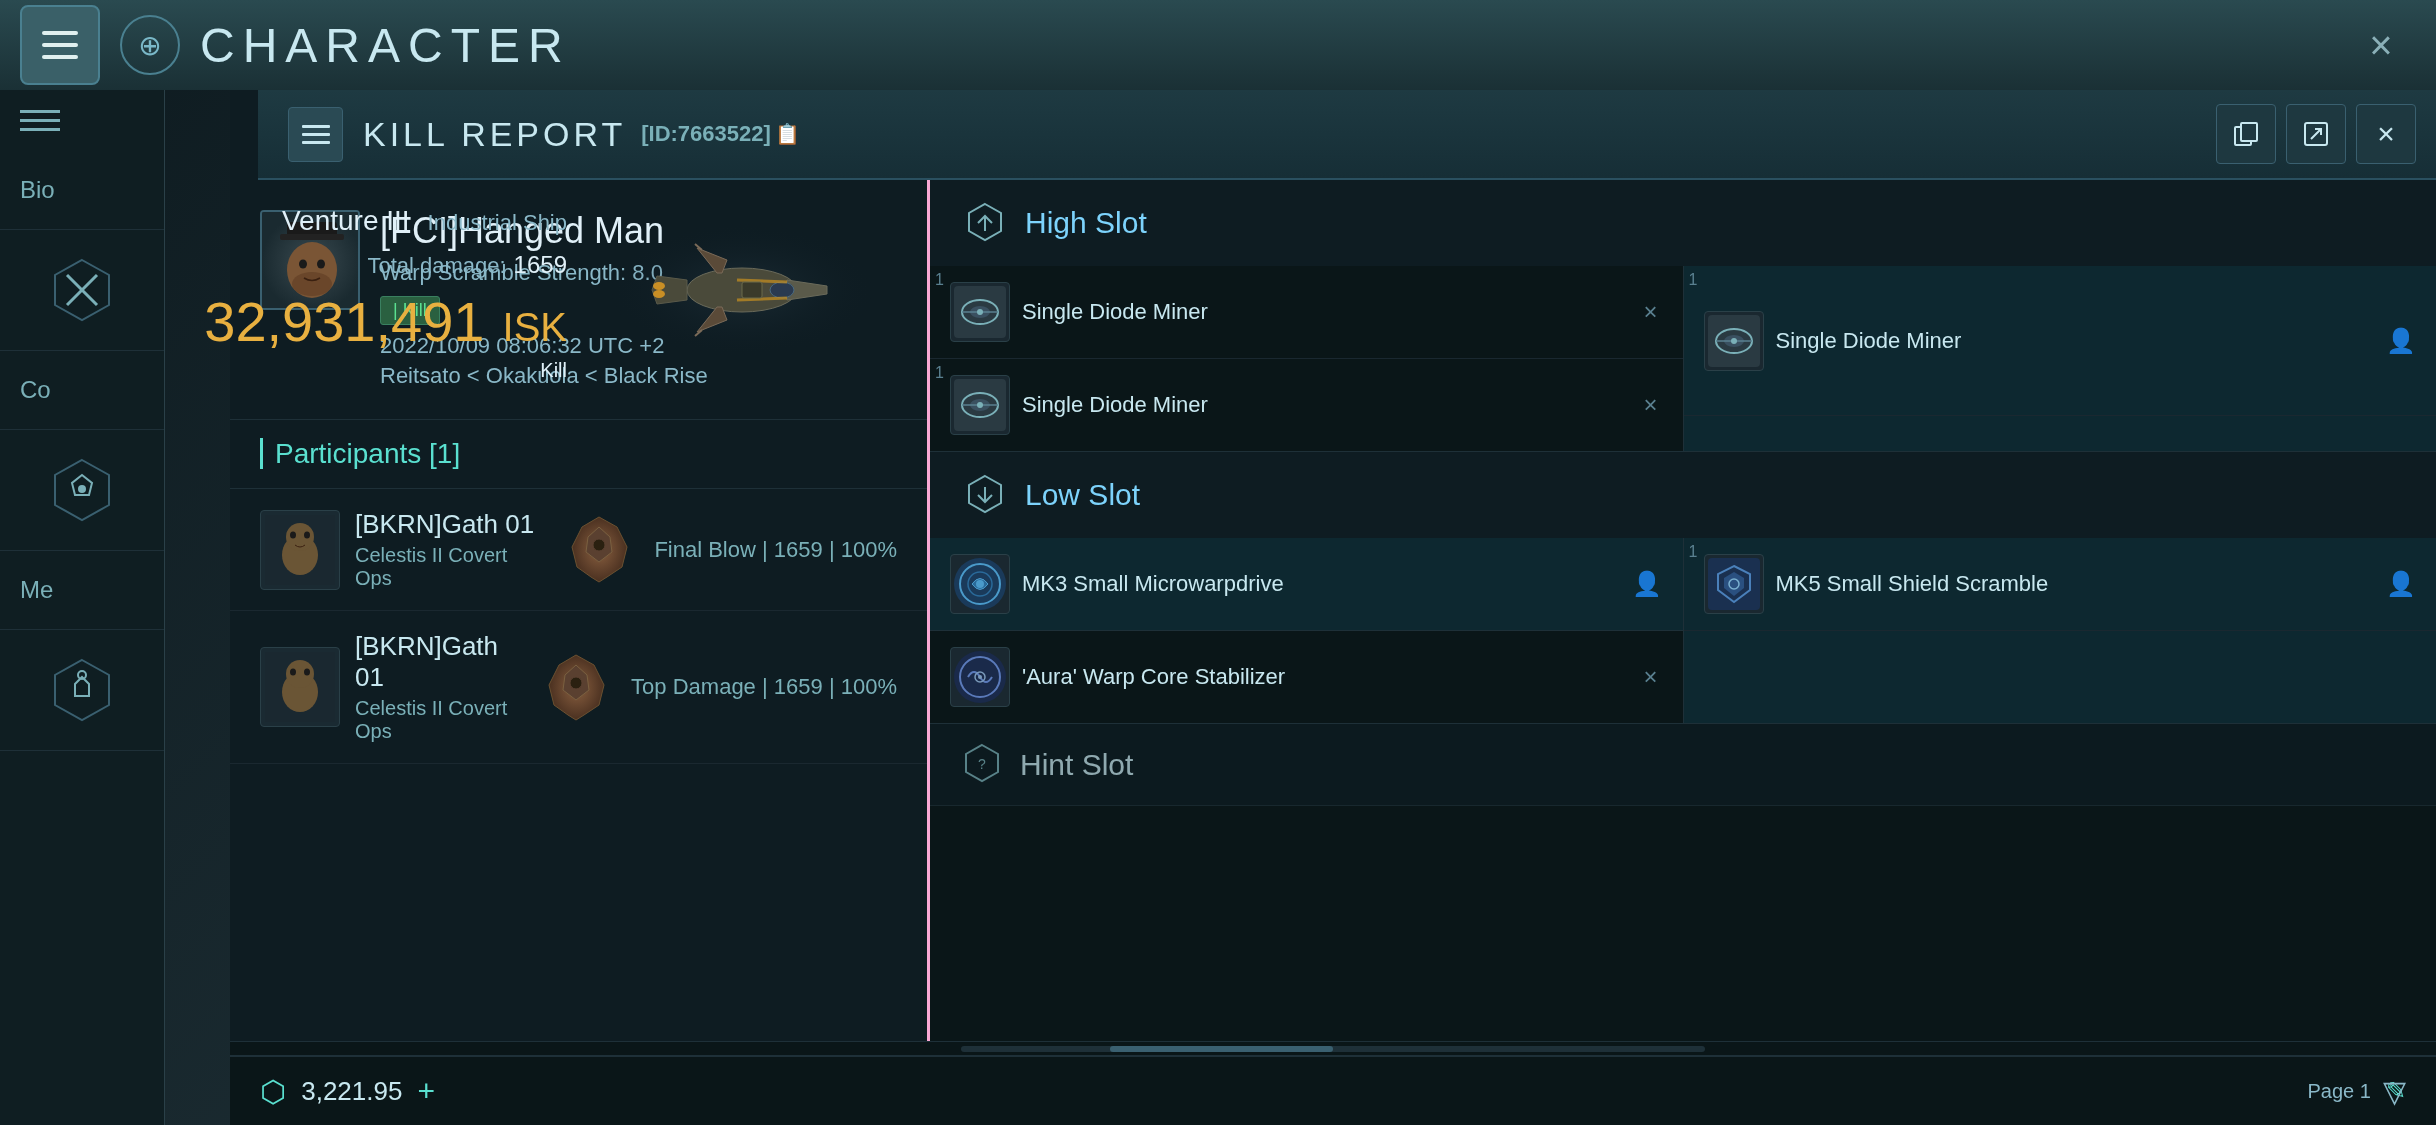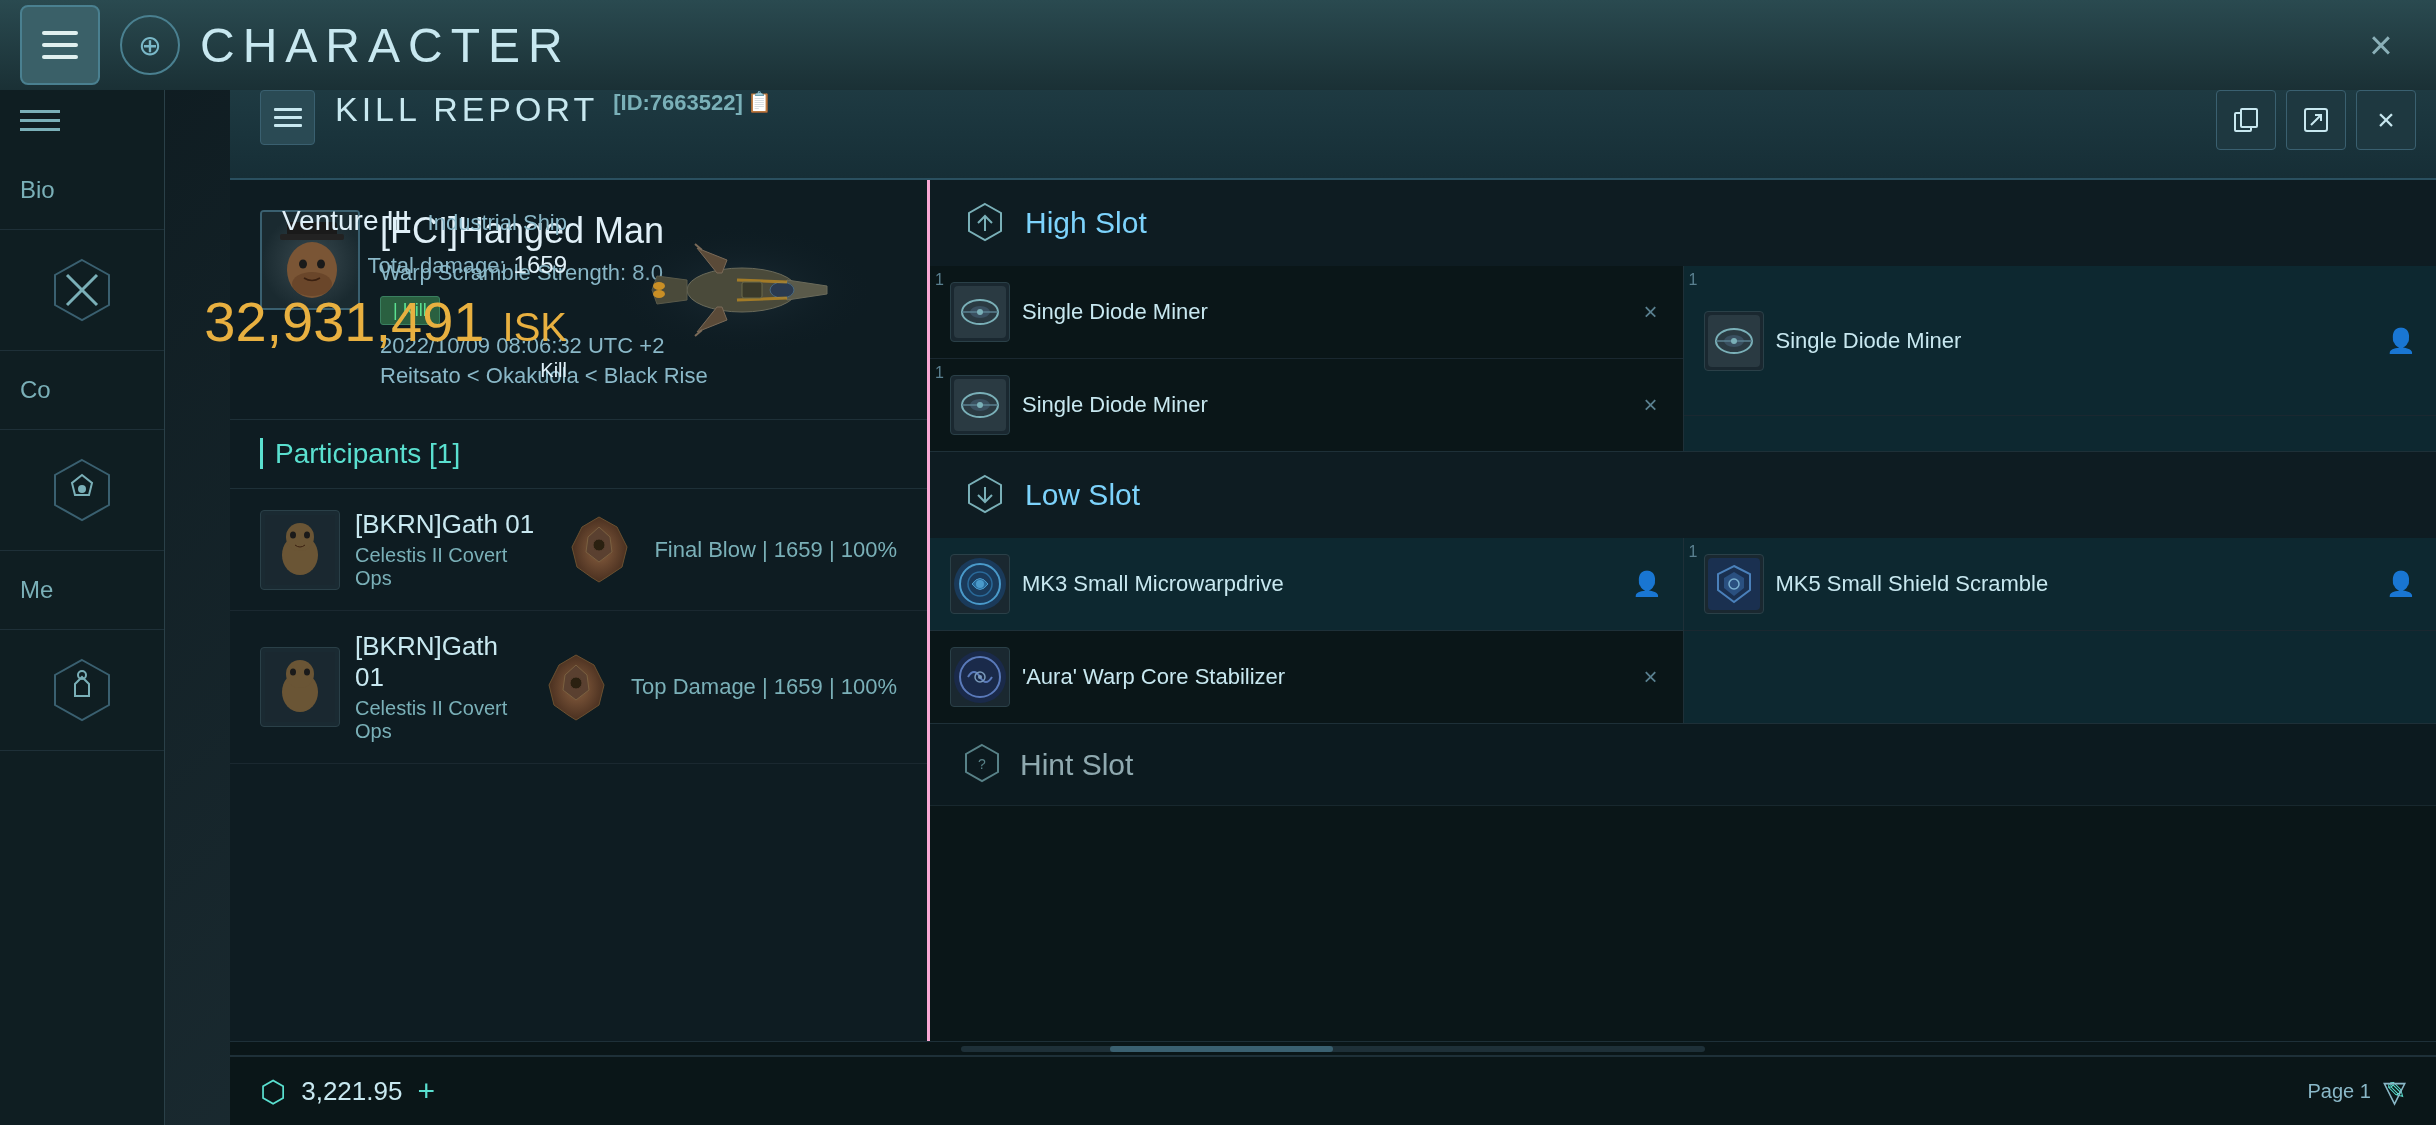--- a/index.html
+++ b/index.html
@@ -164,24 +164,25 @@
       right: 0;
       bottom: 0;
       background: #0e1c22;
     }
 
     
     .panel-header {
       height: 90px;
       background: linear-gradient(180deg, #1e3a42 0%, #162e36 100%);
       display: flex;
-      align-items: flex-start;
+      align-items: center;
       padding: 0 30px;
       border-bottom: 2px solid #2a5060;
       position: relative;
+      margin-left: 28px;
     }
 
     .panel-menu-btn {
       width: 55px;
       height: 55px;
       background: #2a4a54;
       border: 1px solid #3a6070;
       border-radius: 4px;
       display: flex;
       align-items: center;

